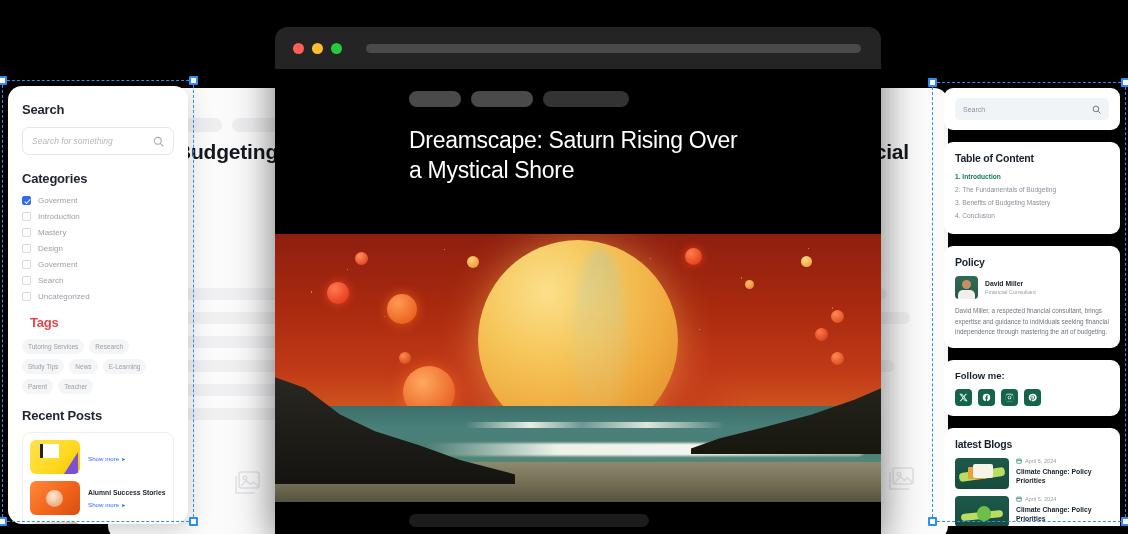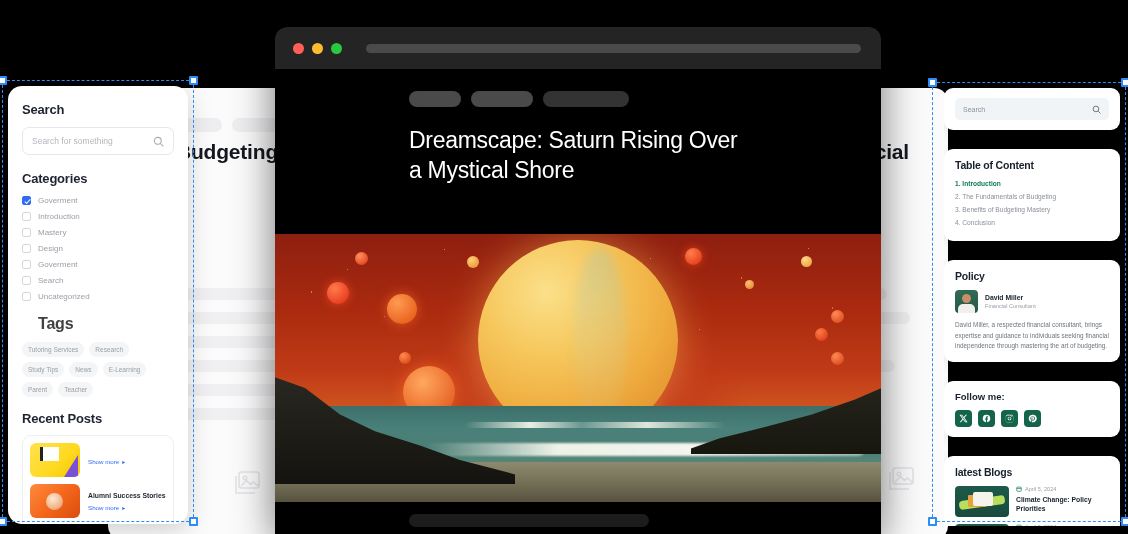--- a/index.html
+++ b/index.html
@@ -146,33 +146,33 @@
   
   .left-panel {
     position: absolute; left: 8px; top: 86px; width: 180px; height: 438px;
     background: #fff; border-radius: 14px; overflow: hidden;
     box-shadow: 0 6px 26px rgba(0,0,0,.18);
     padding: 16px 14px 0 14px;
   }
   .lp-h { font-size: 13px; font-weight: 700; color: #1d2430; margin-bottom: 10px; letter-spacing: -.2px; }
   .lp-search {
     height: 28px; border: 1px solid #e6e7ea; border-radius: 7px;
-    display: flex; align-items: center; padding: 0 9px; margin-bottom: 16px;
+    display: flex; align-items: center; padding: 0 9px; margin-bottom: 16px; font-style: italic;
   }
   .lp-search span { flex: 1; font-size: 8.5px; color: #b4b7bd; }
   .lp-search svg { width: 11px; height: 11px; stroke: #a9acb2; fill: none; stroke-width: 1.6; }
   .cat-row { display: flex; align-items: center; gap: 7px; margin-bottom: 7px; }
   .cbx { width: 9px; height: 9px; border: 1px solid #d5d7dc; border-radius: 2px; background: #fff; flex: none; }
   .cbx.on { background: #2f6bf3; border-color: #2f6bf3; position: relative; }
   .cbx.on::after {
     content:""; position: absolute; left: 2.6px; top: .6px; width: 2.4px; height: 5px;
     border: solid #fff; border-width: 0 1.4px 1.4px 0; transform: rotate(43deg);
   }
   .cat-label { font-size: 8px; color: #9aa0a8; }
-  .lp-h2 { font-size: 16px; font-weight: 700; color: #404040; margin: 14px 16px 9px; letter-spacing: -.2px; }
+  .lp-h2 { font-size: 13px; font-weight: 700; color: #ef4444; margin: 14px 8px 9px; letter-spacing: -.2px; }
   .tagwrap { display: flex; flex-wrap: wrap; gap: 5px; }
   .tag {
     font-size: 6.5px; color: #9aa0a8; background: #f4f5f7; border-radius: 9px;
     padding: 4px 6px; white-space: nowrap;
   }
   .lp-h3 { font-size: 13px; font-weight: 700; color: #1d2430; margin: 14px 0 9px; letter-spacing: -.2px; }
   .posts { border: 1px solid #eceef1; border-radius: 9px; padding: 7px; }
   .post { display: flex; gap: 8px; align-items: center; margin-bottom: 7px; }
   .post:last-child { margin-bottom: 0; }
   .thumb { width: 50px; height: 34px; border-radius: 6px; flex: none; position: relative; overflow: hidden; }
@@ -184,21 +184,21 @@
   .thumb.t-photo { background: linear-gradient(135deg,#e9e6e0 0%,#d8d4cc 45%,#4e6b4a 100%); }
   .thumb.t-photo::after { content:""; position:absolute; left:18px; top:7px; width:12px; height:26px; border-radius:6px 6px 0 0; background:#f2f2f0; }
   .thumb.t-photo::before { content:""; position:absolute; left:20px; top:3px; width:8px; height:8px; border-radius:50%; background:#6b4a36; }
   .ptitle { font-size: 6.8px; font-weight: 700; color: #1d2430; line-height: 10px; }
   .pmore { font-size: 6.2px; color: #2f6bf3; margin-top: 3px; display: flex; align-items: center; gap: 3px; }
   .pmore .arr { font-size: 6px; }
 
   
   .right-panel {
     position: absolute; left: 944px; top: 88px; width: 176px; height: 438px;
-    display: flex; flex-direction: column; gap: 19px; overflow: hidden;
+    display: flex; flex-direction: column; gap: 12px; overflow: hidden;
   }
   .rcard { background: #fff; border-radius: 9px; padding: 10px 11px; box-shadow: 0 3px 14px rgba(0,0,0,.10); }
   .r-search {
     height: 22px; background: #f1f4f6; border-radius: 5px; display: flex; align-items: center;
     padding: 0 8px;
   }
   .r-search span { flex: 1; font-size: 7px; color: #8d949c; }
   .r-search svg { width: 9px; height: 9px; stroke: #6b7178; fill: none; stroke-width: 1.7; }
   .r-h { font-size: 10.5px; font-weight: 700; color: #16202c; margin-bottom: 8px; letter-spacing: -.2px; }
   .toc-item { font-size: 6.6px; color: #8a9098; line-height: 10px; margin-bottom: 3px; }

